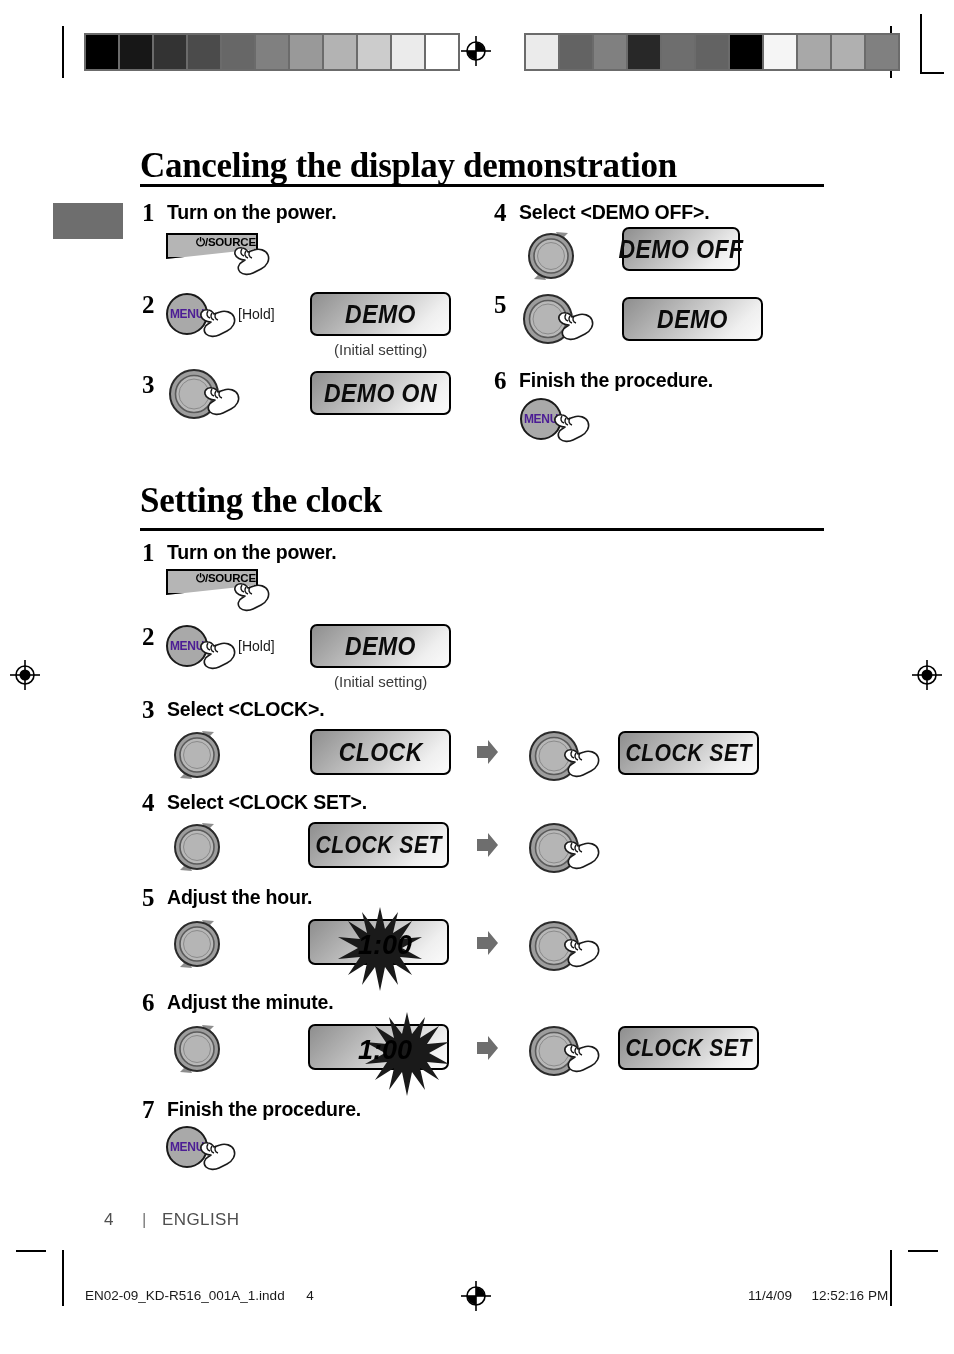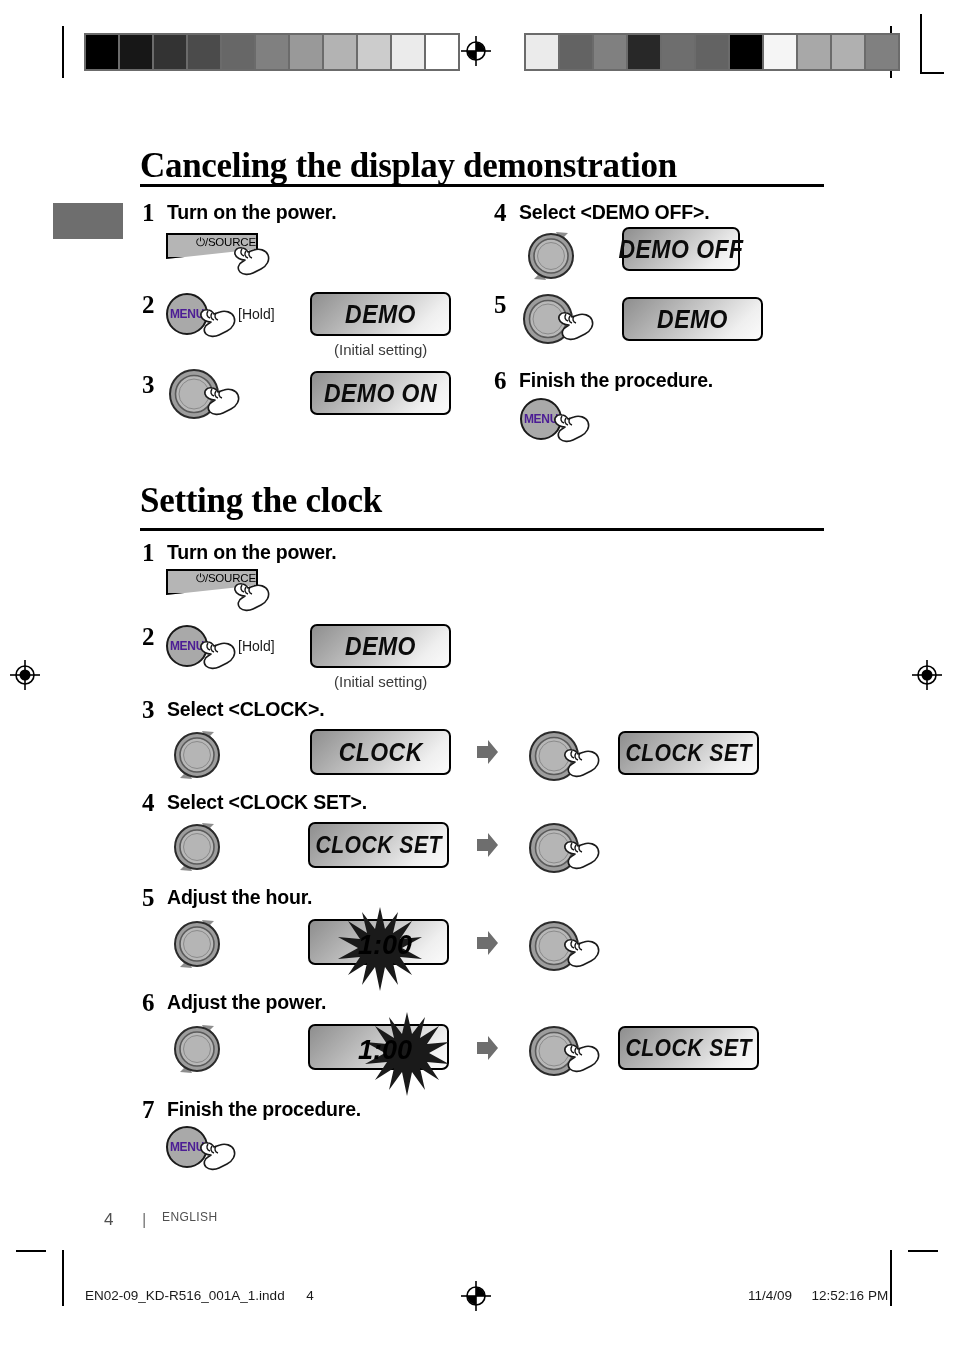--- a/index.html
+++ b/index.html
@@ -179,21 +179,21 @@
     background: #b5b5b5;
     border: 2px solid #000;
     box-sizing: border-box;
     clip-path: polygon(0 0, 100% 0, 100% 62%, 0 100%);
   }
   .powerbtn .lbl {
     position: absolute;
     left: 6px; top: 3px;
     font-family: "Liberation Sans", sans-serif;
     font-size: 11.5px;
-    font-weight: normal;
+    font-weight: bold;
     color: #000;
     letter-spacing: -0.2px;
     white-space: nowrap;
     padding-left: 24px;
   }
 
   
   .hand {
     position: absolute;
     width: 46px; height: 52px;
@@ -217,21 +217,21 @@
   }
   .footer-sep {
     position: absolute;
     font-family: "Liberation Sans", sans-serif;
     font-size: 17px;
     color: #7a7a7a;
   }
   .footer-lang {
     position: absolute;
     font-family: "Liberation Sans", sans-serif;
-    font-size: 12px;
+    font-size: 17px;
     color: #4f4f4f;
     letter-spacing: 0.4px;
   }
   .print-info {
     position: absolute;
     font-family: "Liberation Sans", sans-serif;
     font-size: 13.5px;
     color: #1a1a1a;
     white-space: nowrap;
   }
@@ -567,21 +567,21 @@
   <div class="hand" style="left:562px; top:930px;">
     <svg width="46" height="52" viewBox="0 0 46 52">
       <path d="M10 10 C6 9 2 12 3 16 C4 20 9 22 13 22 L10 24 C6 26 5 31 8 34 C11 37 17 37 21 35 L29 31 C35 28 38 22 36 17 C34 12 27 10 22 12 L16 14 C14 11 12 10 10 10 Z" fill="#ffffff" stroke="#1a1a1a" stroke-width="1.6" stroke-linejoin="round"></path>
       <path d="M10 11 C8 14 9 17 12 18" fill="none" stroke="#1a1a1a" stroke-width="1.4"></path>
       <path d="M14 13 C12 16 13 19 16 20" fill="none" stroke="#1a1a1a" stroke-width="1.4"></path>
       <path d="M18 13 C16 16 17 19 20 20" fill="none" stroke="#1a1a1a" stroke-width="1.4"></path>
     </svg>
   </div>
 
   <div class="step-num" style="left:142px; top:989px;">6</div>
-  <div class="step-text" style="left:167px; top:991px;">Adjust the power.</div>
+  <div class="step-text" style="left:167px; top:991px;">Adjust the minute.</div>
   <div class="knob" style="left:168px; top:1020px;">
     <svg width="58" height="58" viewBox="0 0 58 58">
       <path d="M8 36 A23 23 0 0 0 16 48 L12 52 L24 53 L19 42 L16 46 A20 20 0 0 1 10 35 Z" fill="#8d8d8d"></path>
       <path d="M50 22 A23 23 0 0 0 42 10 L46 6 L34 5 L39 16 L42 12 A20 20 0 0 1 48 23 Z" fill="#8d8d8d"></path>
       <circle cx="29" cy="29" r="22" fill="#9d9d9d" stroke="#2b2b2b" stroke-width="2"></circle>
       <circle cx="29" cy="29" r="17" fill="#b8b8b8" stroke="#5a5a5a" stroke-width="1.6"></circle>
       <circle cx="29" cy="29" r="13.5" fill="#b5b5b5" stroke="#8a8a8a" stroke-width="1"></circle>
     </svg>
   </div>
   <div class="lcd" style="left:308px; top:1024px; width:141px; height:46px;">

